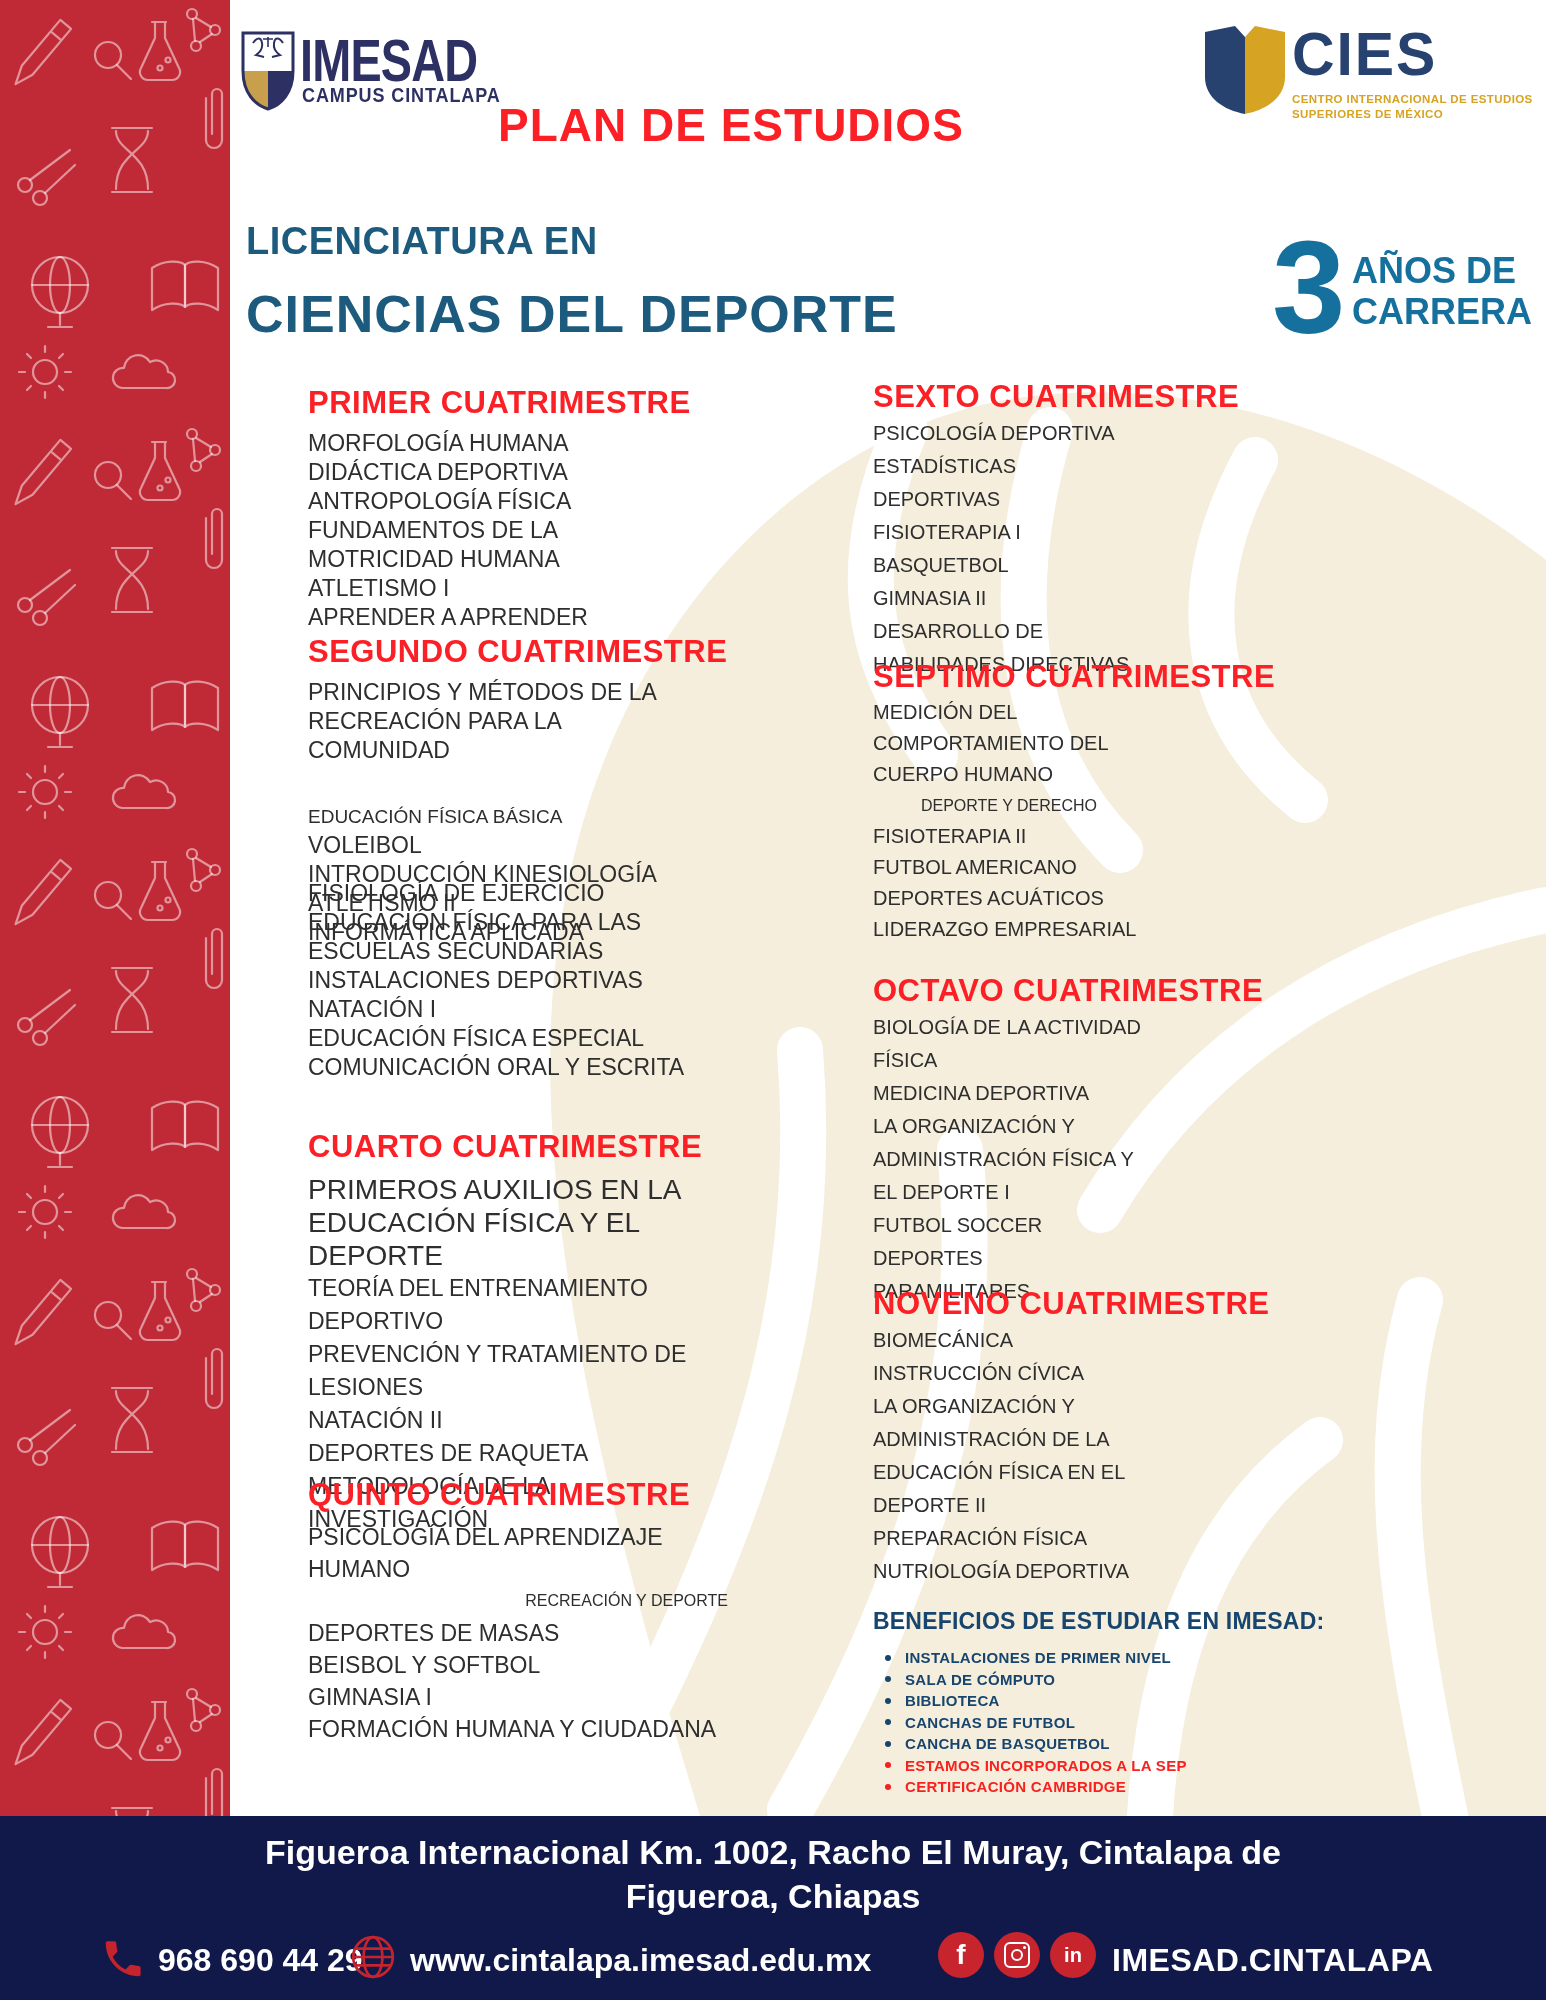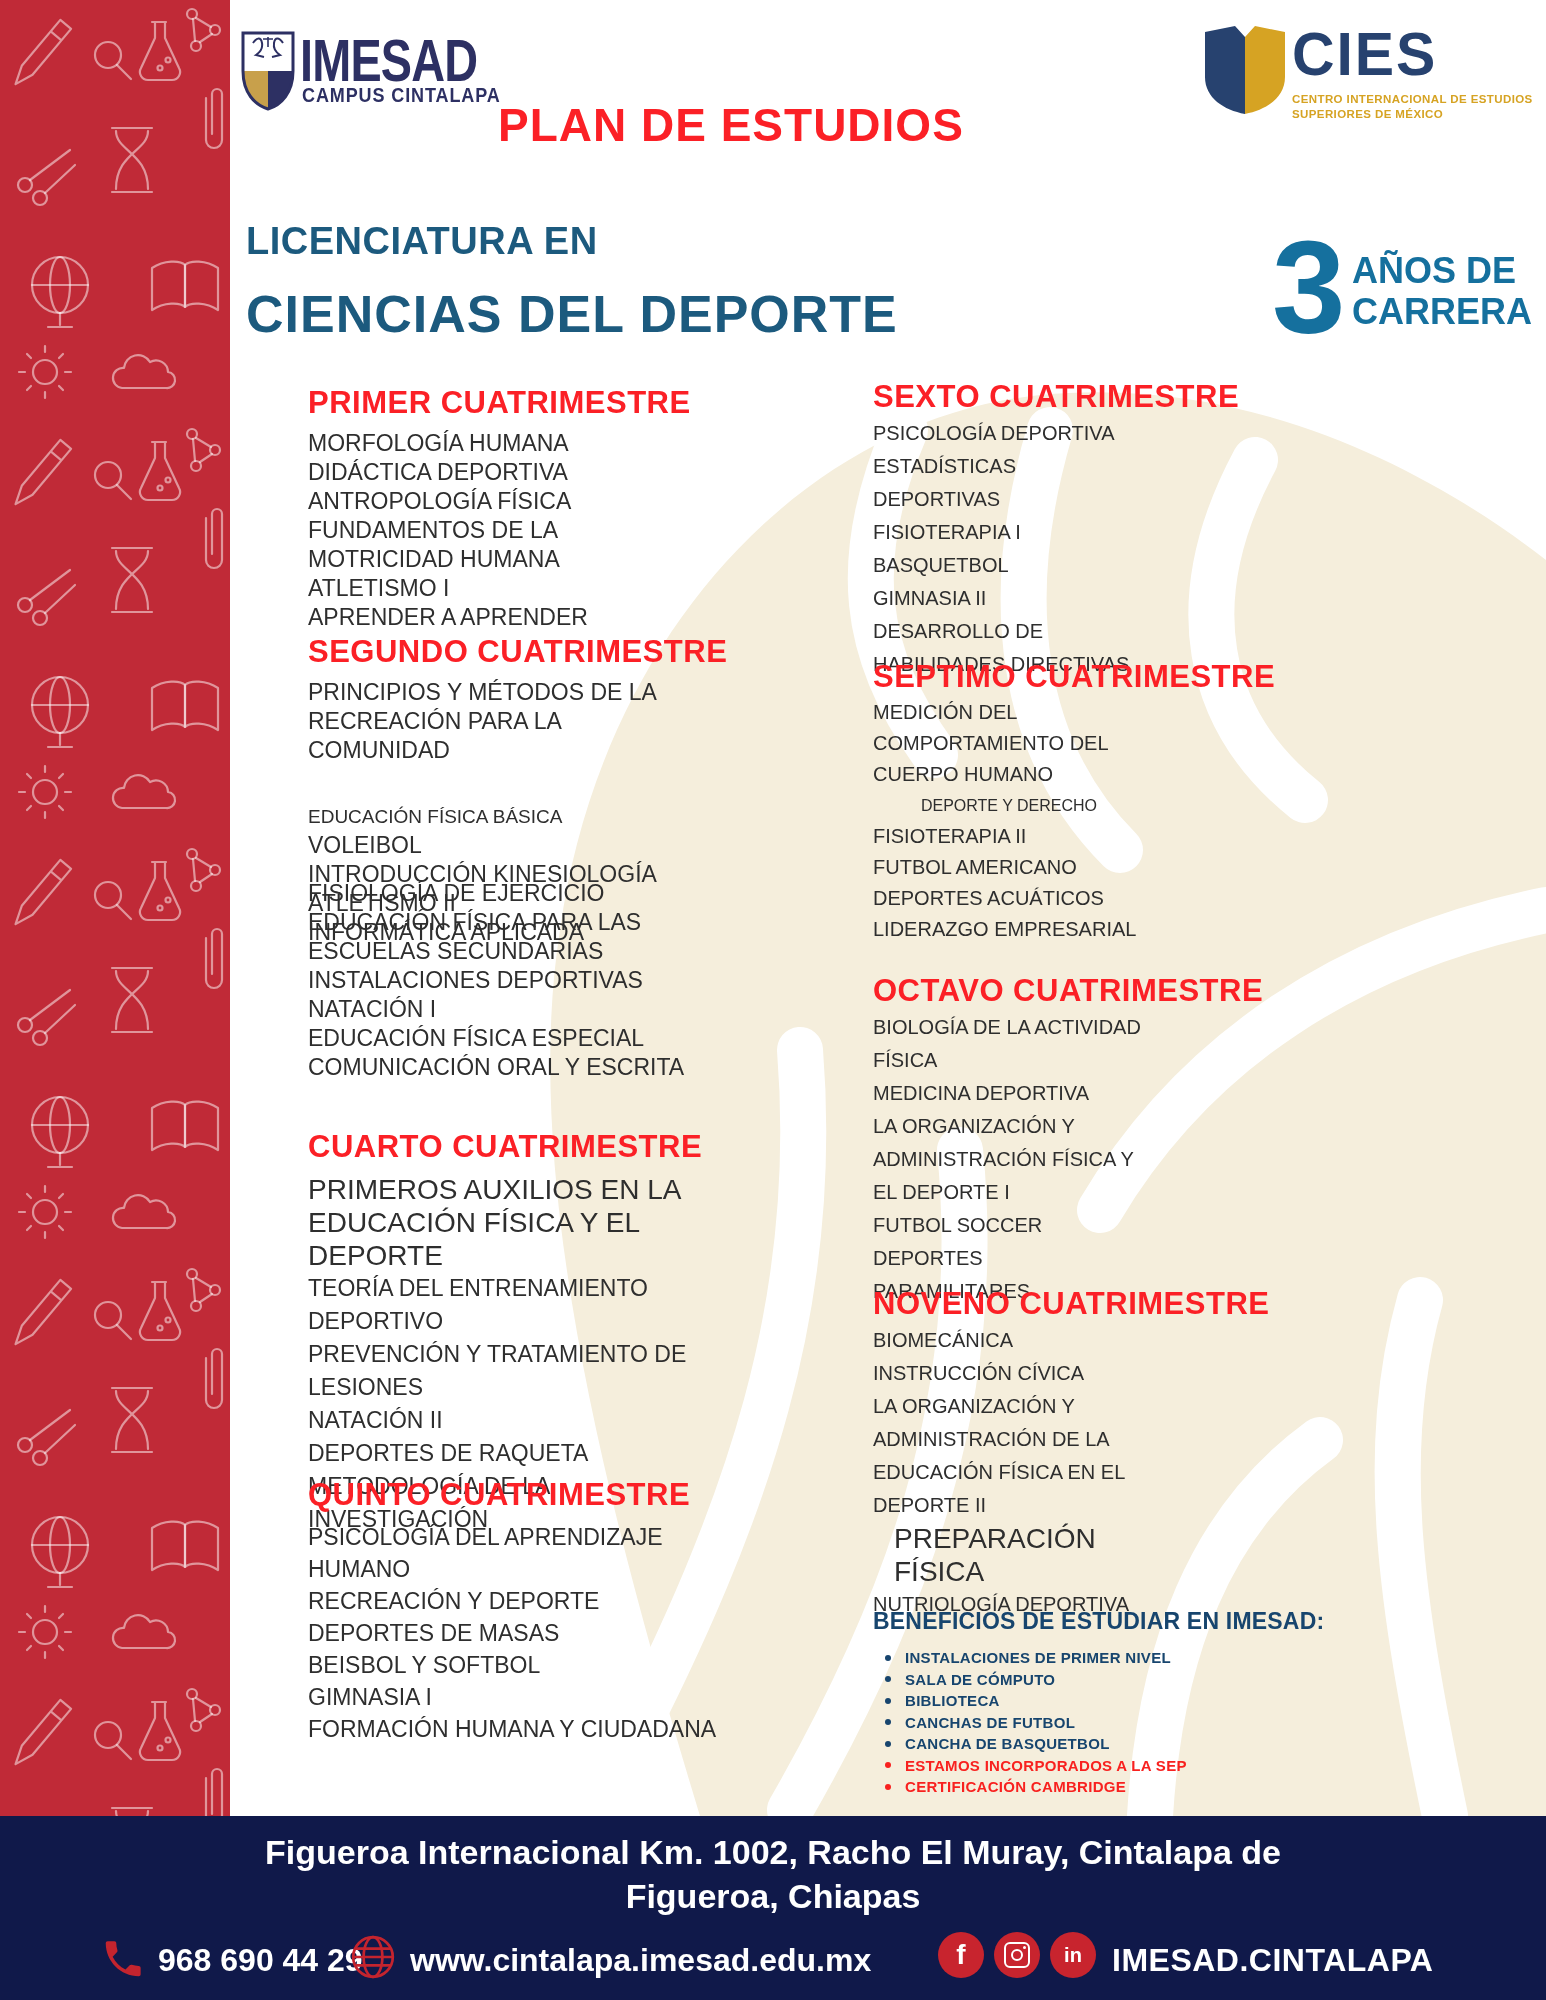--- a/index.html
+++ b/index.html
@@ -197,21 +197,21 @@
         <div class="course" style="font-size: 28px; line-height: 33px;">PRIMEROS AUXILIOS EN LA EDUCACIÓN FÍSICA Y EL DEPORTE</div>
         <div class="course" style="font-size: 23px; line-height: 33px;">TEORÍA DEL ENTRENAMIENTO DEPORTIVO</div>
         <div class="course" style="font-size: 23px; line-height: 33px;">PREVENCIÓN Y TRATAMIENTO DE LESIONES</div>
         <div class="course" style="font-size: 23px; line-height: 33px;">NATACIÓN II</div>
         <div class="course" style="font-size: 23px; line-height: 33px;">DEPORTES DE RAQUETA</div>
         <div class="course" style="font-size: 23px; line-height: 33px;">METODOLOGÍA DE LA INVESTIGACIÓN</div>
       </div>
       <div class="section left" style="left: 308px; top: 1477px; width: 420px;">
         <div class="sec-heading">QUINTO CUATRIMESTRE</div>
         <div class="course" style="font-size: 23px; line-height: 32px;">PSICOLOGÍA DEL APRENDIZAJE HUMANO</div>
-        <div class="course" style="font-size: 23px; line-height: 32px;">RECREACIÓN Y DEPORTE</div>
+        <div class="course" style="font-size: 16px; line-height: 32px; text-align: right;">RECREACIÓN Y DEPORTE</div>
         <div class="course" style="font-size: 23px; line-height: 32px;">DEPORTES DE MASAS</div>
         <div class="course" style="font-size: 23px; line-height: 32px;">BEISBOL Y SOFTBOL</div>
         <div class="course" style="font-size: 23px; line-height: 32px;">GIMNASIA I</div>
         <div class="course" style="font-size: 23px; line-height: 32px;">FORMACIÓN HUMANA Y CIUDADANA</div>
       </div>
       <div class="section right" style="left: 873px; top: 379px; width: 272px;">
         <div class="sec-heading">SEXTO CUATRIMESTRE</div>
         <div class="course" style="font-size: 20px; line-height: 33px;">PSICOLOGÍA DEPORTIVA</div>
         <div class="course" style="font-size: 20px; line-height: 33px;">ESTADÍSTICAS DEPORTIVAS</div>
         <div class="course" style="font-size: 20px; line-height: 33px;">FISIOTERAPIA I</div>
@@ -234,21 +234,21 @@
         <div class="course" style="font-size: 20px; line-height: 33px;">MEDICINA DEPORTIVA</div>
         <div class="course" style="font-size: 20px; line-height: 33px;">LA ORGANIZACIÓN Y ADMINISTRACIÓN FÍSICA Y EL DEPORTE I</div>
         <div class="course" style="font-size: 20px; line-height: 33px;">FUTBOL SOCCER</div>
         <div class="course" style="font-size: 20px; line-height: 33px;">DEPORTES PARAMILITARES</div>
       </div>
       <div class="section right" style="left: 873px; top: 1286px; width: 272px;">
         <div class="sec-heading">NOVENO CUATRIMESTRE</div>
         <div class="course" style="font-size: 20px; line-height: 33px;">BIOMECÁNICA</div>
         <div class="course" style="font-size: 20px; line-height: 33px;">INSTRUCCIÓN CÍVICA</div>
         <div class="course" style="font-size: 20px; line-height: 33px;">LA ORGANIZACIÓN Y ADMINISTRACIÓN DE LA EDUCACIÓN FÍSICA EN EL DEPORTE II</div>
-        <div class="course" style="font-size: 28px; line-height: 33px; margin-left: 21px;">PREPARACIÓN FÍSICA</div>
+        <div class="course" style="font-size: 20px; line-height: 33px;">PREPARACIÓN FÍSICA</div>
         <div class="course" style="font-size: 20px; line-height: 33px;">NUTRIOLOGÍA DEPORTIVA</div>
       </div>
     </div>
 
   <div class="benefits">
     <div class="benefits-title">BENEFICIOS DE ESTUDIAR EN IMESAD:</div>
     <div id="benefit-items">
         <div class="benefit">
           <span class="dot"></span>
           <span class="blabel">INSTALACIONES DE PRIMER NIVEL</span>

